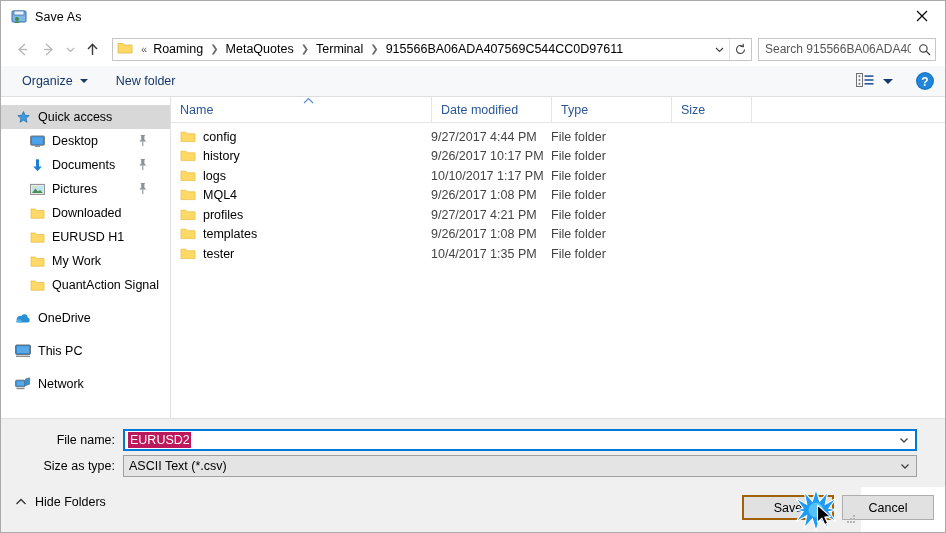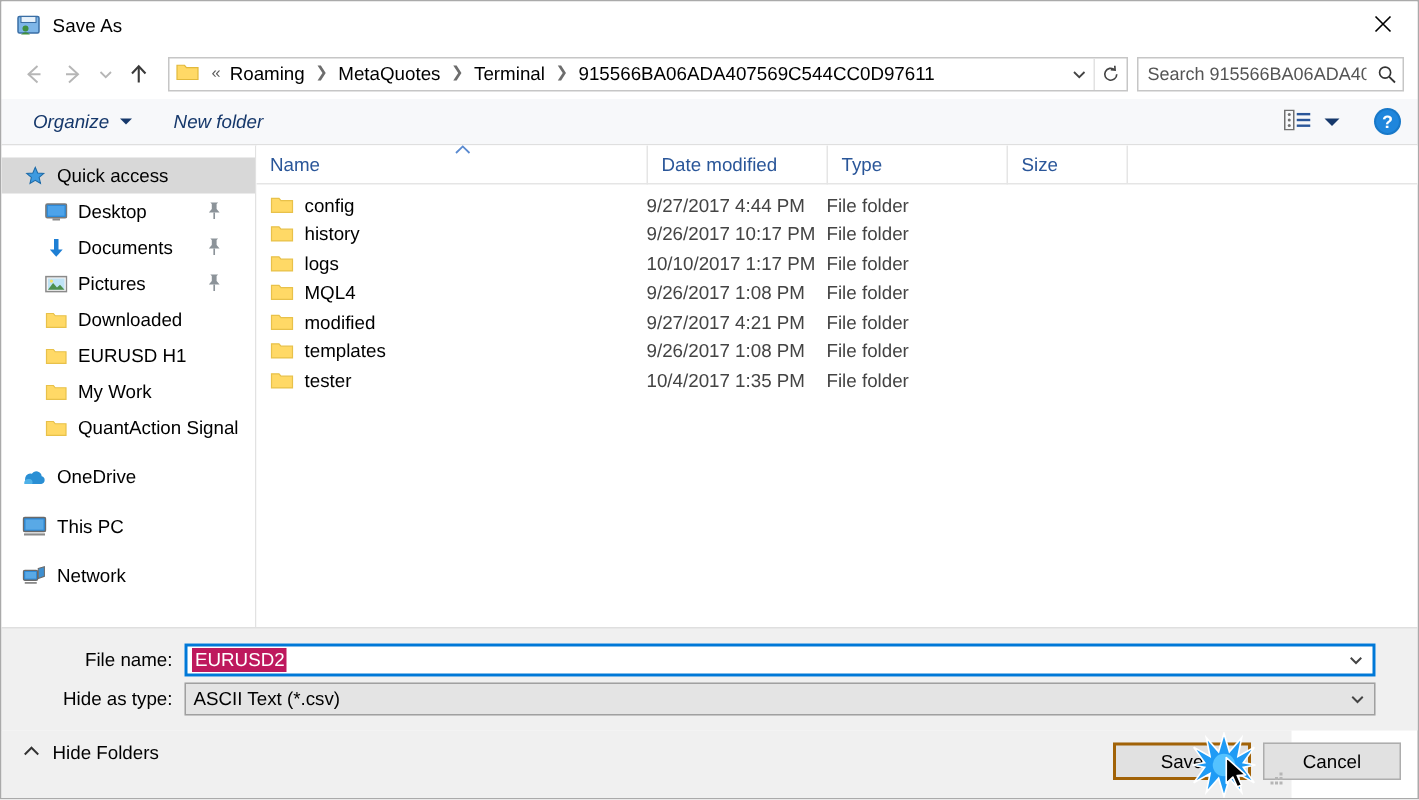--- a/index.html
+++ b/index.html
@@ -90,21 +90,21 @@
   #search-icon-wrap { width: 22px; display: flex; align-items: center; justify-content: center; flex: 0 0 auto; }
 
   
   #toolbar {
     position: absolute; left: 0; top: 65px; width: 944px; height: 31px;
     background: #f7f8fa; border-bottom: 1px solid #dfdfdf;
     display: flex; align-items: center;
   }
   .tb-item {
     font-size: 12.5px; color: #16386b; display: flex; align-items: center;
-    height: 24px; padding: 0 7px; white-space: nowrap; font-style: italic;
+    height: 24px; padding: 0 7px; white-space: nowrap;
   }
   #tb-organize { margin-left: 14px; }
   #tb-newfolder { margin-left: 14px; }
   .tb-caret {
     width: 0; height: 0; margin-left: 7px;
     border-left: 4px solid transparent; border-right: 4px solid transparent;
     border-top: 4px solid #16386b;
   }
   #tb-right { margin-left: auto; display: flex; align-items: center; margin-right: 10px; }
   #tb-viewmode { display: flex; align-items: center; padding: 0 4px; height: 24px; }
@@ -563,21 +563,21 @@
           <div class="f-size"></div>
         </div>
 
         <div class="frow">
           <div class="f-name">
             <span class="f-folder-icon">
               <svg width="16" height="14" viewBox="0 0 16 14">
                 <path d="M1 2.2 h5 l1.3 1.6 H15 V11.6 H1 Z" fill="#ffd966" stroke="#e8c14a" stroke-width=".8"></path>
               </svg>
             </span>
-            <span>modified</span>
+            <span>profiles</span>
           </div>
           <div class="f-date">9/27/2017 4:21 PM</div>
           <div class="f-type">File folder</div>
           <div class="f-size"></div>
         </div>
 
         <div class="frow">
           <div class="f-name">
             <span class="f-folder-icon">
               <svg width="16" height="14" viewBox="0 0 16 14">
@@ -615,21 +615,21 @@
       <div class="frm-field" id="fn-field">
         <span id="fn-value">EURUSD2</span>
         <span class="fld-chevron">
           <svg width="12" height="12" viewBox="0 0 12 12">
             <path d="M2.5 4.5 L6 8 L9.5 4.5" stroke="#444" stroke-width="1.3" fill="none"></path>
           </svg>
         </span>
       </div>
     </div>
     <div class="frm-row" id="row-filetype">
-      <div class="frm-label">Hide as type:</div>
+      <div class="frm-label">Size as type:</div>
       <div class="frm-field" id="ft-field">
         <span id="ft-value">ASCII Text (*.csv)</span>
         <span class="fld-chevron">
           <svg width="12" height="12" viewBox="0 0 12 12">
             <path d="M2.5 4.5 L6 8 L9.5 4.5" stroke="#444" stroke-width="1.3" fill="none"></path>
           </svg>
         </span>
       </div>
     </div>
   </div>

